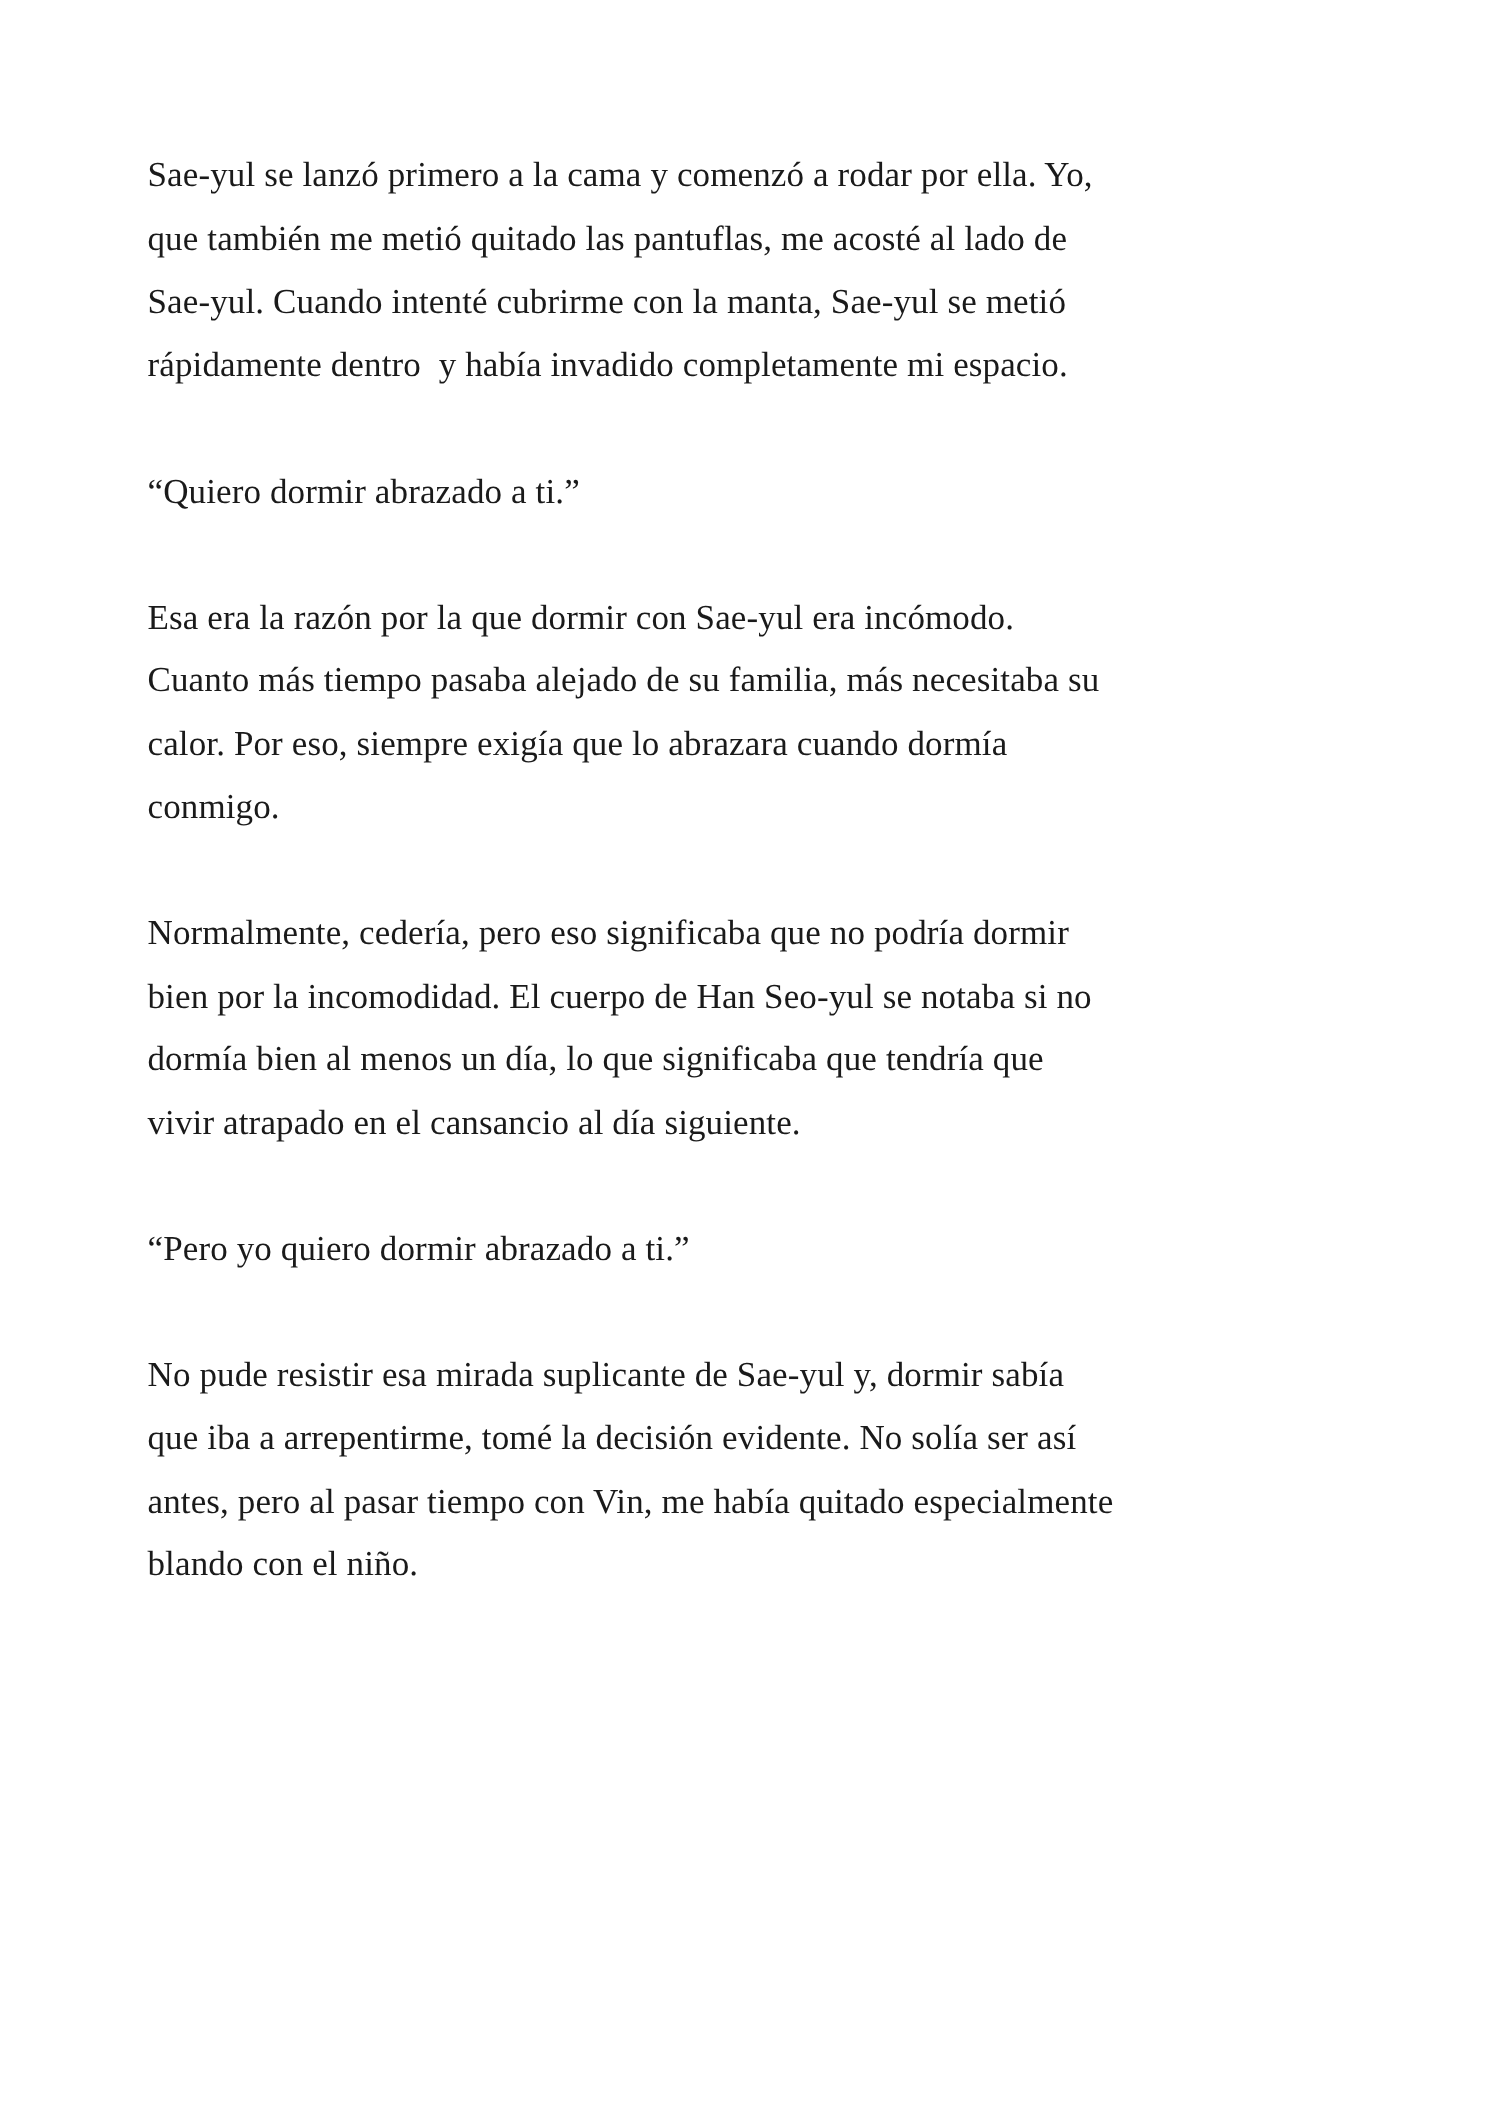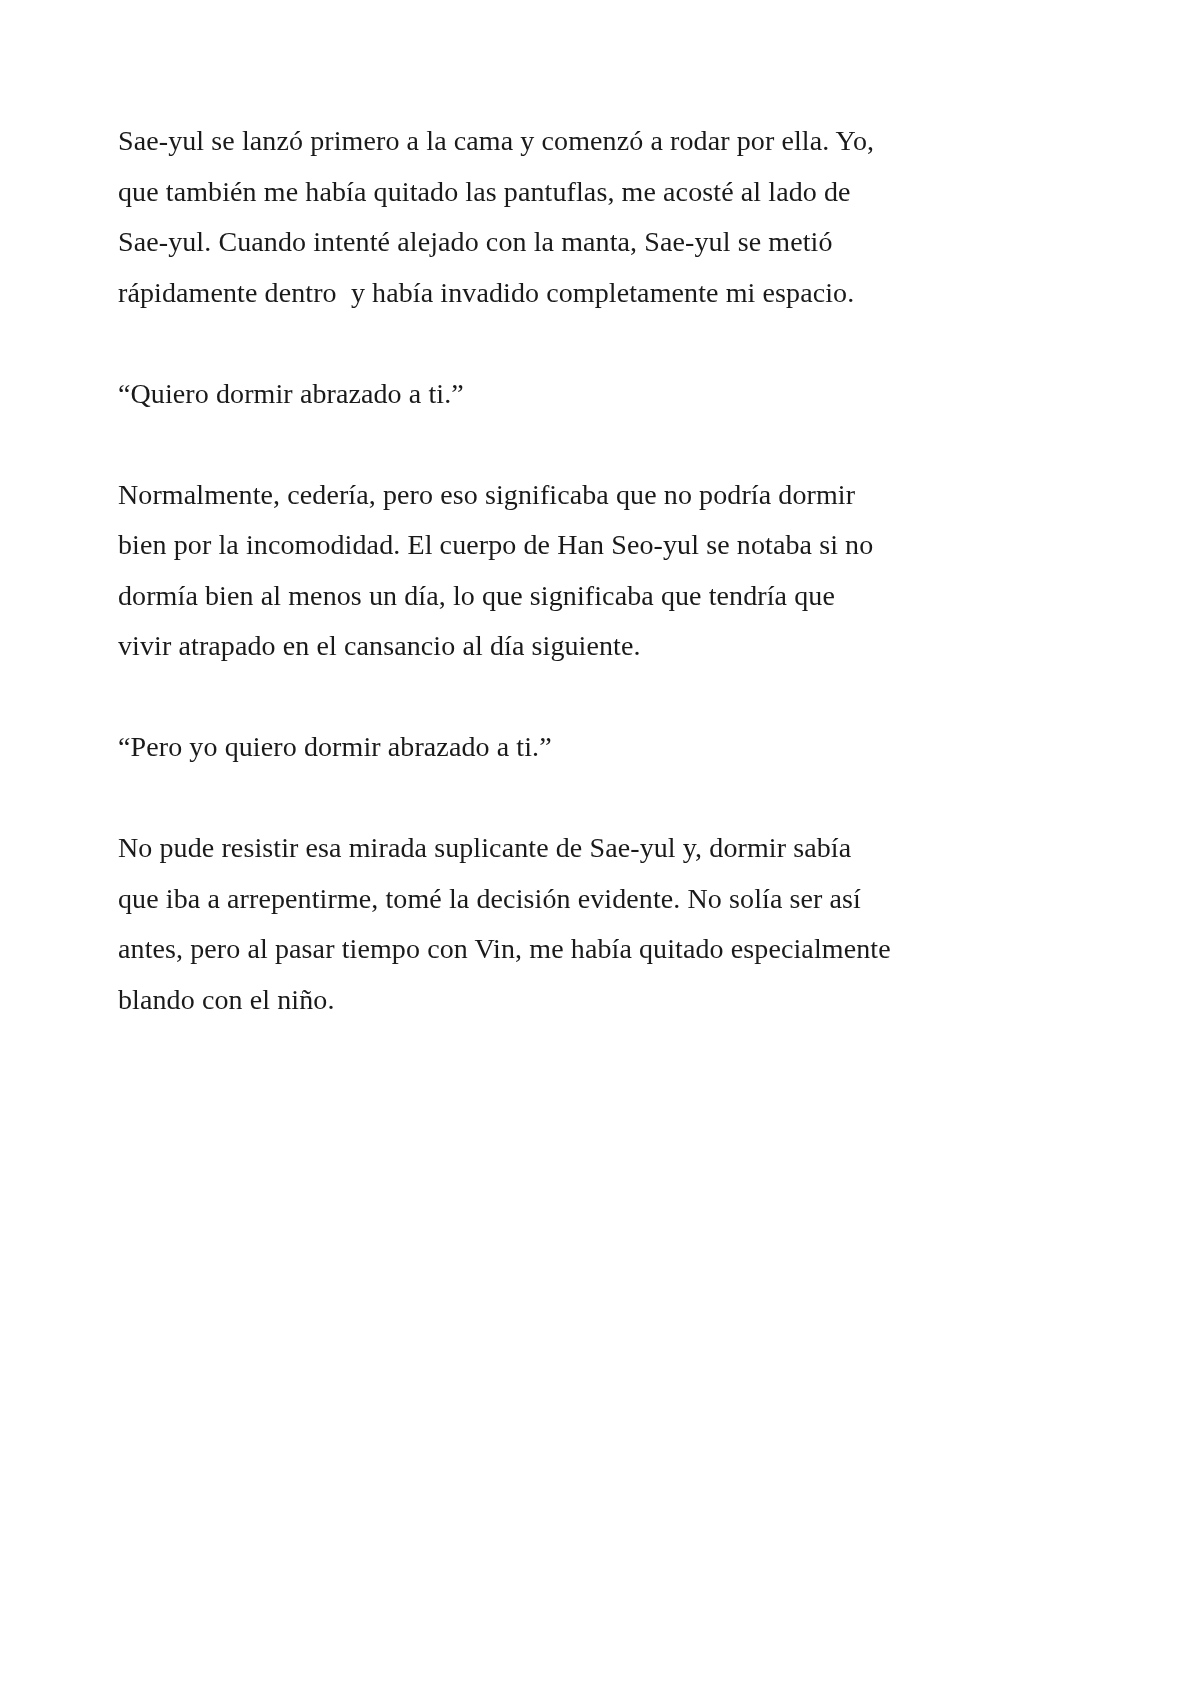--- a/index.html
+++ b/index.html
@@ -22,26 +22,32 @@
     .content p { margin: 0 0 50.5px 0; }
     .line { display: block; white-space: pre; }
   </style>
 </head>
 <body>
 
 <div class="page">
   <div class="content">
     <p>
       <span class="line">Sae-yul se lanzó primero a la cama y comenzó a rodar por ella. Yo,</span>
-      <span class="line">que también me había quitado las pantuflas, me acosté al lado de</span>
-      <span class="line">Sae-yul. Cuando intenté alejado con la manta, Sae-yul se metió</span>
+      <span class="line">que también me metió quitado las pantuflas, me acosté al lado de</span>
+      <span class="line">Sae-yul. Cuando intenté cubrirme con la manta, Sae-yul se metió</span>
       <span class="line">rápidamente dentro  y había invadido completamente mi espacio.</span>
     </p>
     <p>
       <span class="line">“Quiero dormir abrazado a ti.”</span>
+    </p>
+    <p>
+      <span class="line">Esa era la razón por la que dormir con Sae-yul era incómodo.</span>
+      <span class="line">Cuanto más tiempo pasaba alejado de su familia, más necesitaba su</span>
+      <span class="line">calor. Por eso, siempre exigía que lo abrazara cuando dormía</span>
+      <span class="line">conmigo.</span>
     </p>
     <p>
       <span class="line">Normalmente, cedería, pero eso significaba que no podría dormir</span>
       <span class="line">bien por la incomodidad. El cuerpo de Han Seo-yul se notaba si no</span>
       <span class="line">dormía bien al menos un día, lo que significaba que tendría que</span>
       <span class="line">vivir atrapado en el cansancio al día siguiente.</span>
     </p>
     <p>
       <span class="line">“Pero yo quiero dormir abrazado a ti.”</span>
     </p>

